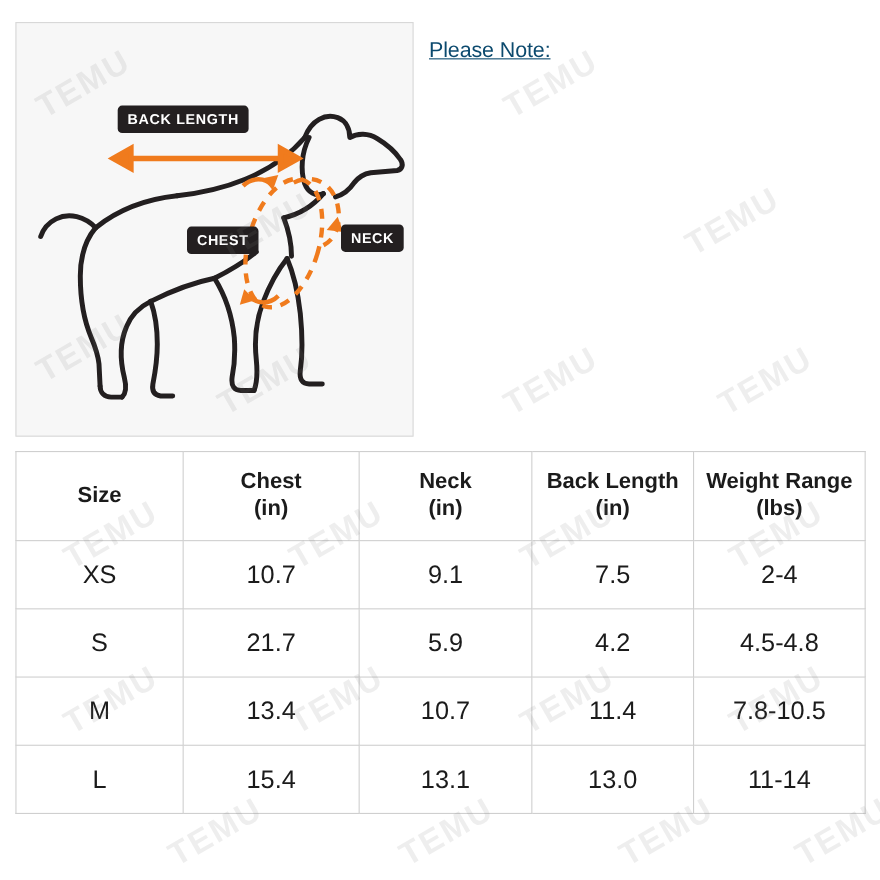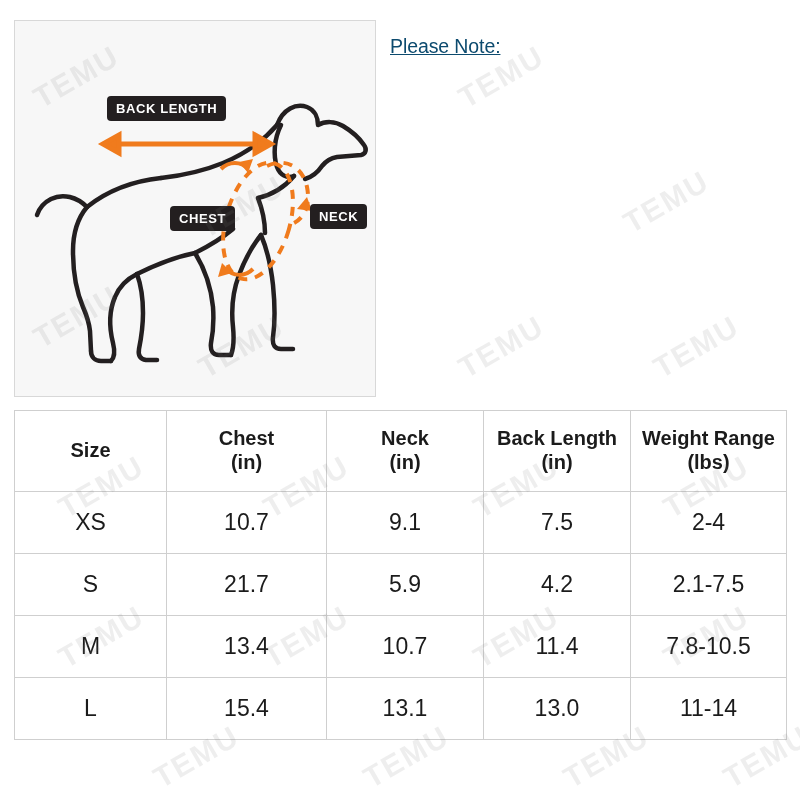--- a/index.html
+++ b/index.html
@@ -218,21 +218,21 @@
         <td>10.7</td>
         <td>9.1</td>
         <td>7.5</td>
         <td>2-4</td>
       </tr>
       <tr>
         <td>S</td>
         <td>21.7</td>
         <td>5.9</td>
         <td>4.2</td>
-        <td>2.1-7.5</td>
+        <td>4.5-4.8</td>
       </tr>
       <tr>
         <td>M</td>
         <td>13.4</td>
         <td>10.7</td>
         <td>11.4</td>
         <td>7.8-10.5</td>
       </tr>
       <tr>
         <td>L</td>

